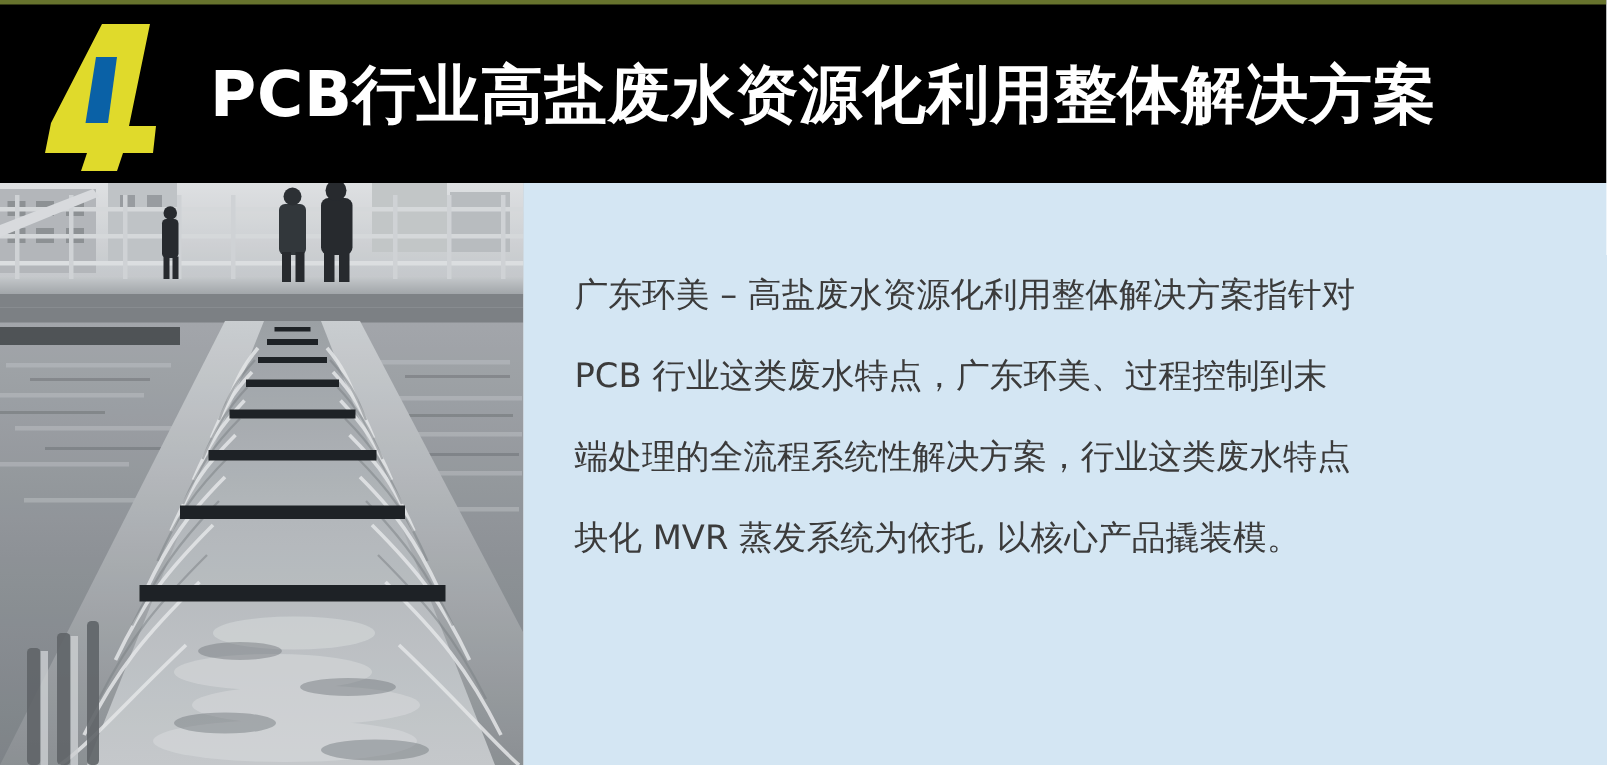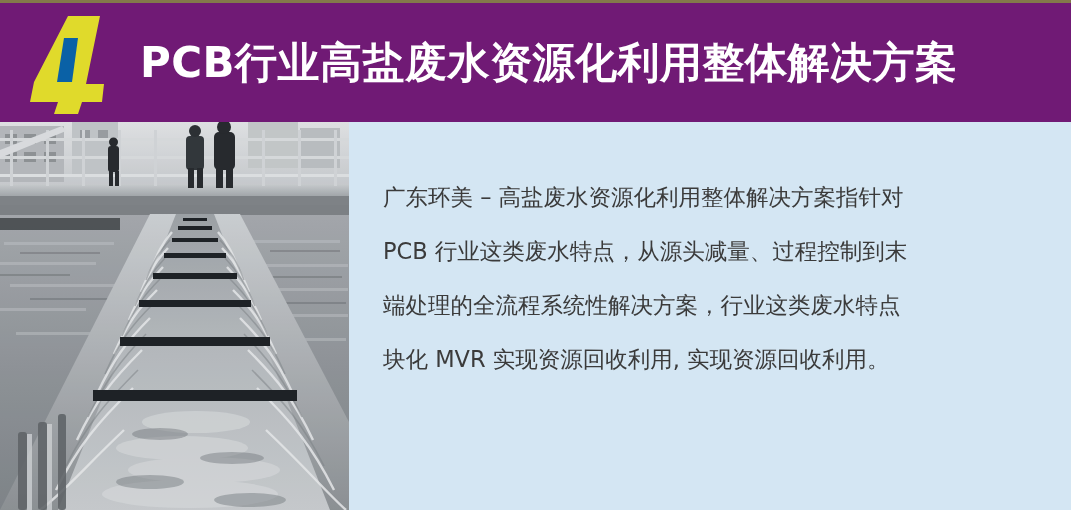--- a/index.html
+++ b/index.html
@@ -21,21 +21,21 @@
     background: #ffffff;
   }
 
   
   #header-bar {
     position: absolute;
     left: 0;
     top: 0;
     width: 1071px;
     height: 122px;
-    background: #701a75;
+    background: #000000;
     overflow: hidden;
   }
   #header-top-accent {
     position: absolute;
     left: 0;
     top: 0;
     width: 1071px;
     height: 3px;
     background: #8a9a3c;
     opacity: 0.75;
@@ -322,19 +322,19 @@
         </g>
 
         <rect x="0" y="0" width="349" height="388" fill="#7e848a" opacity="0.10"></rect>
       </g>
     </svg>
   </div>
 
   <div id="text-panel">
     <div id="description">
       <span class="desc-line">广东环美 – 高盐废水资源化利用整体解决方案指针对</span>
-      <span class="desc-line">PCB 行业这类废水特点，从源头减量、过程控制到末</span>
+      <span class="desc-line">PCB 行业这类废水特点，广东环美、过程控制到末</span>
       <span class="desc-line">端处理的全流程系统性解决方案，行业这类废水特点</span>
-      <span class="desc-line">块化 MVR 实现资源回收利用, 实现资源回收利用。</span>
+      <span class="desc-line">块化 MVR 蒸发系统为依托, 以核心产品撬装模。</span>
     </div>
   </div>
 
 </div>
 
 </body></html>

